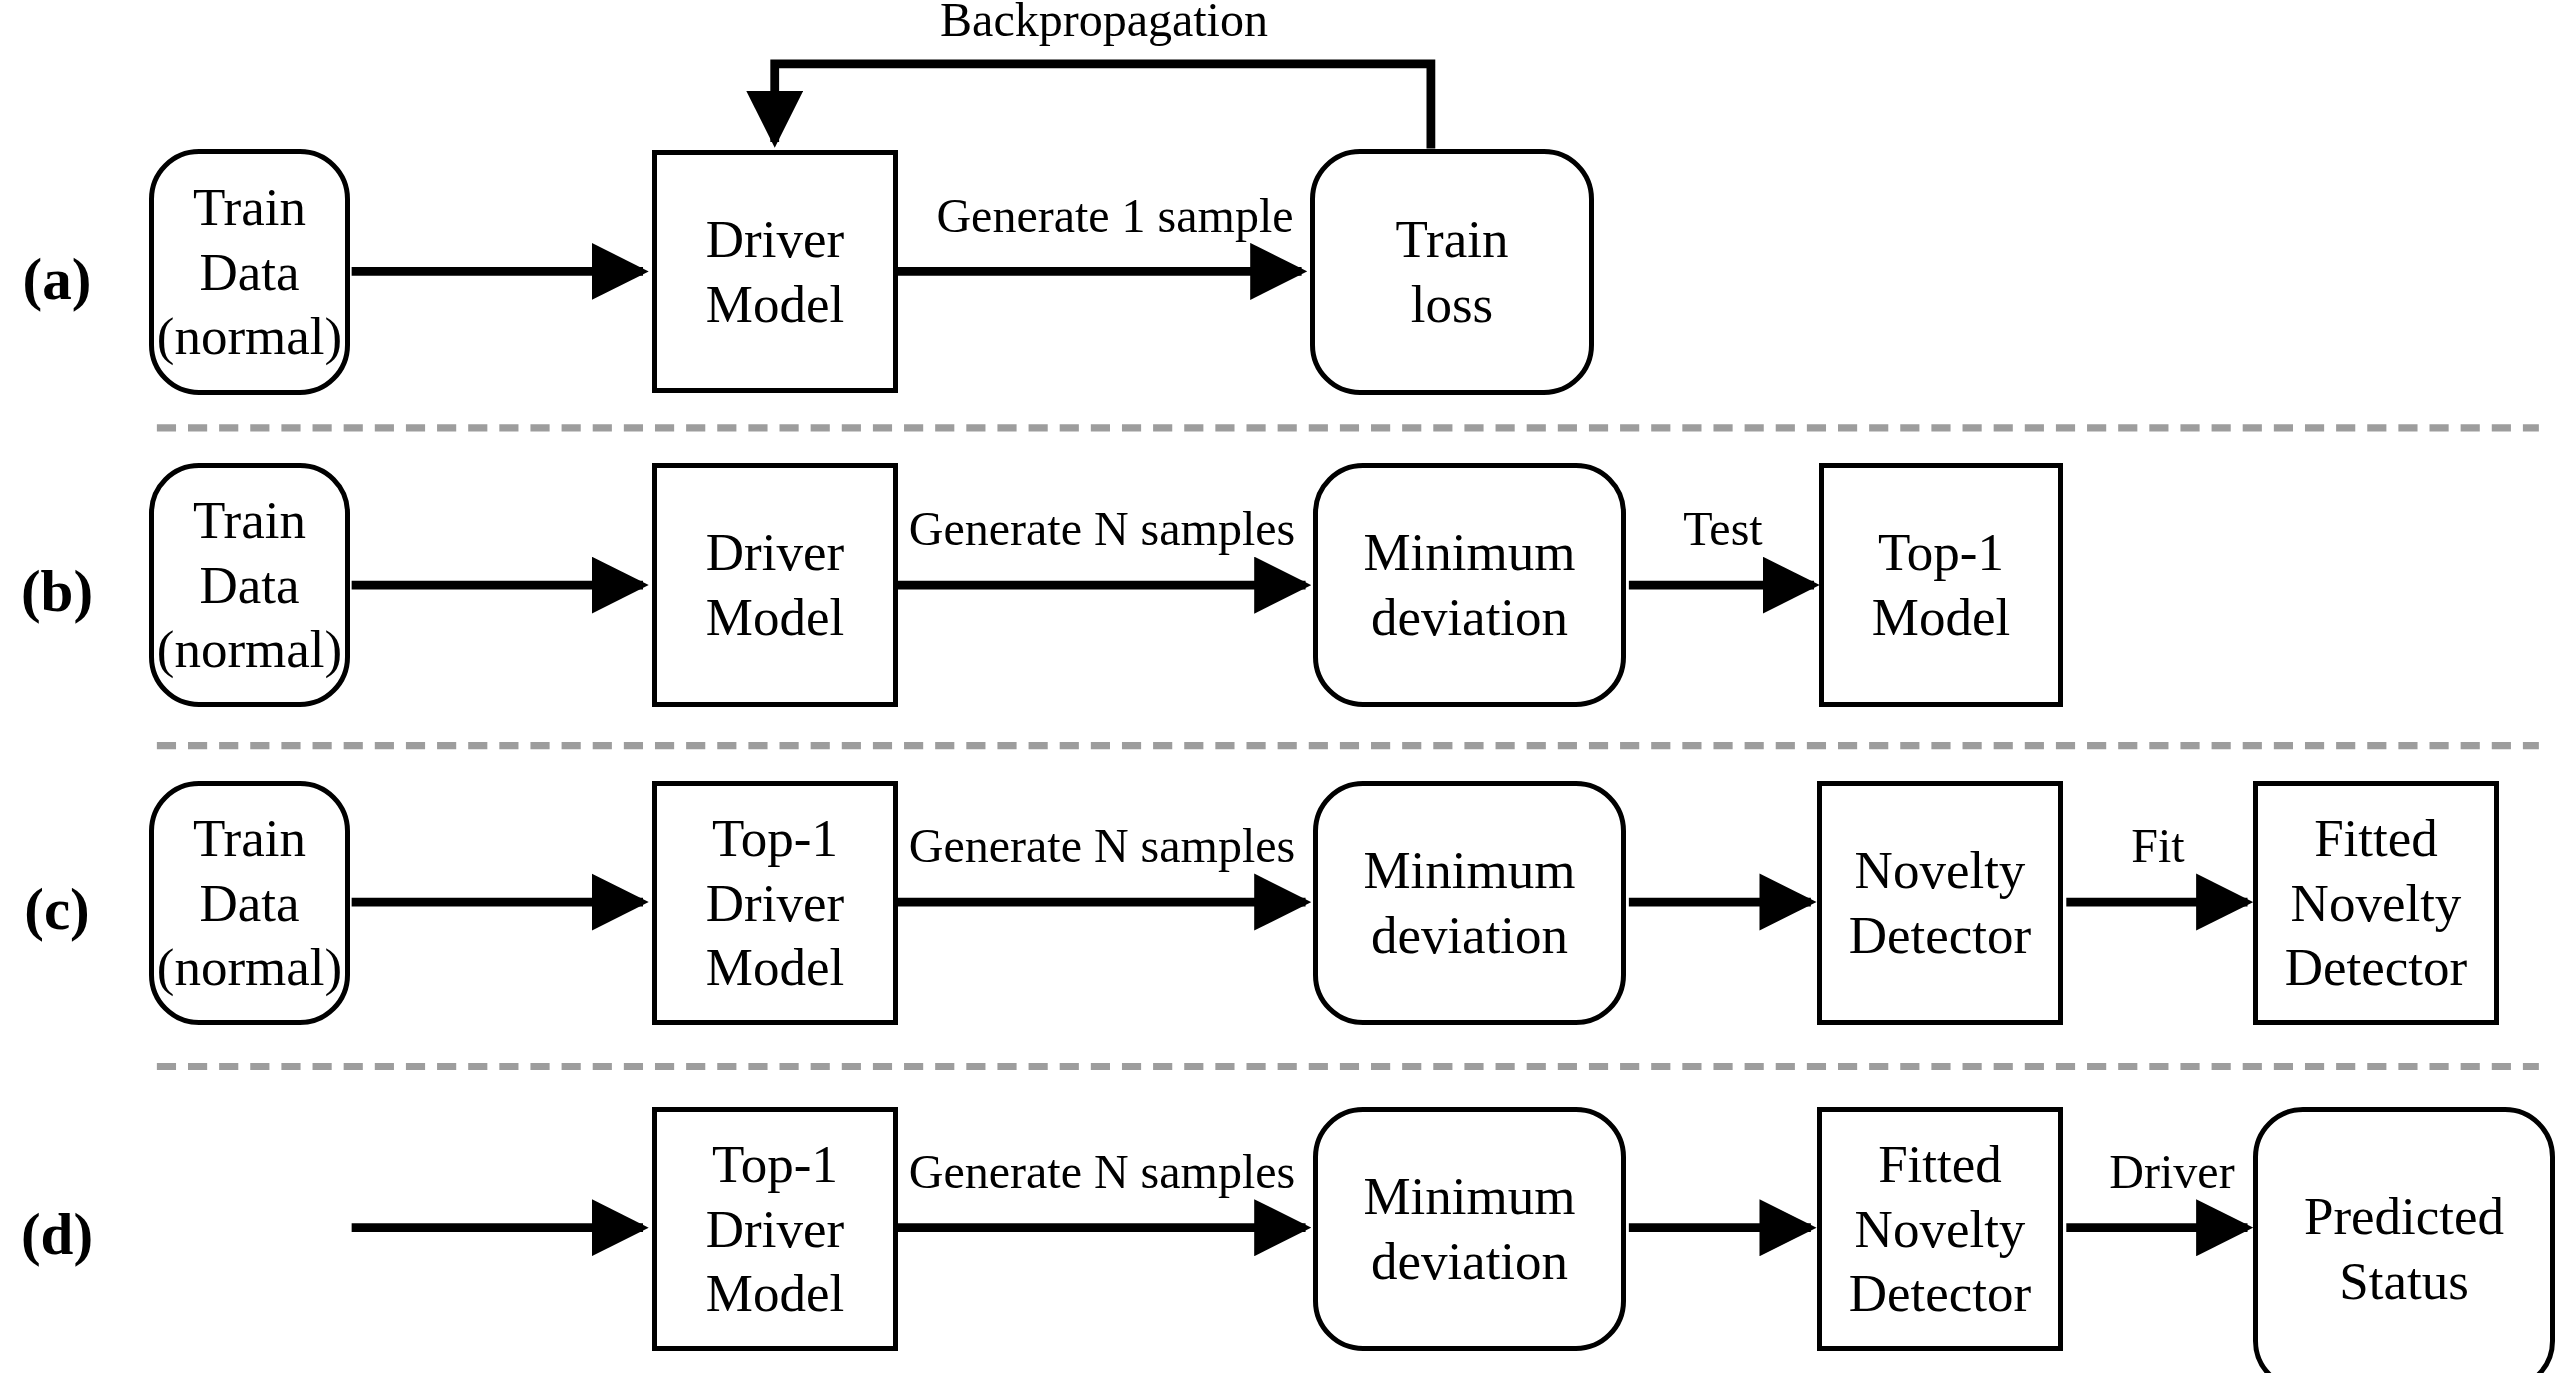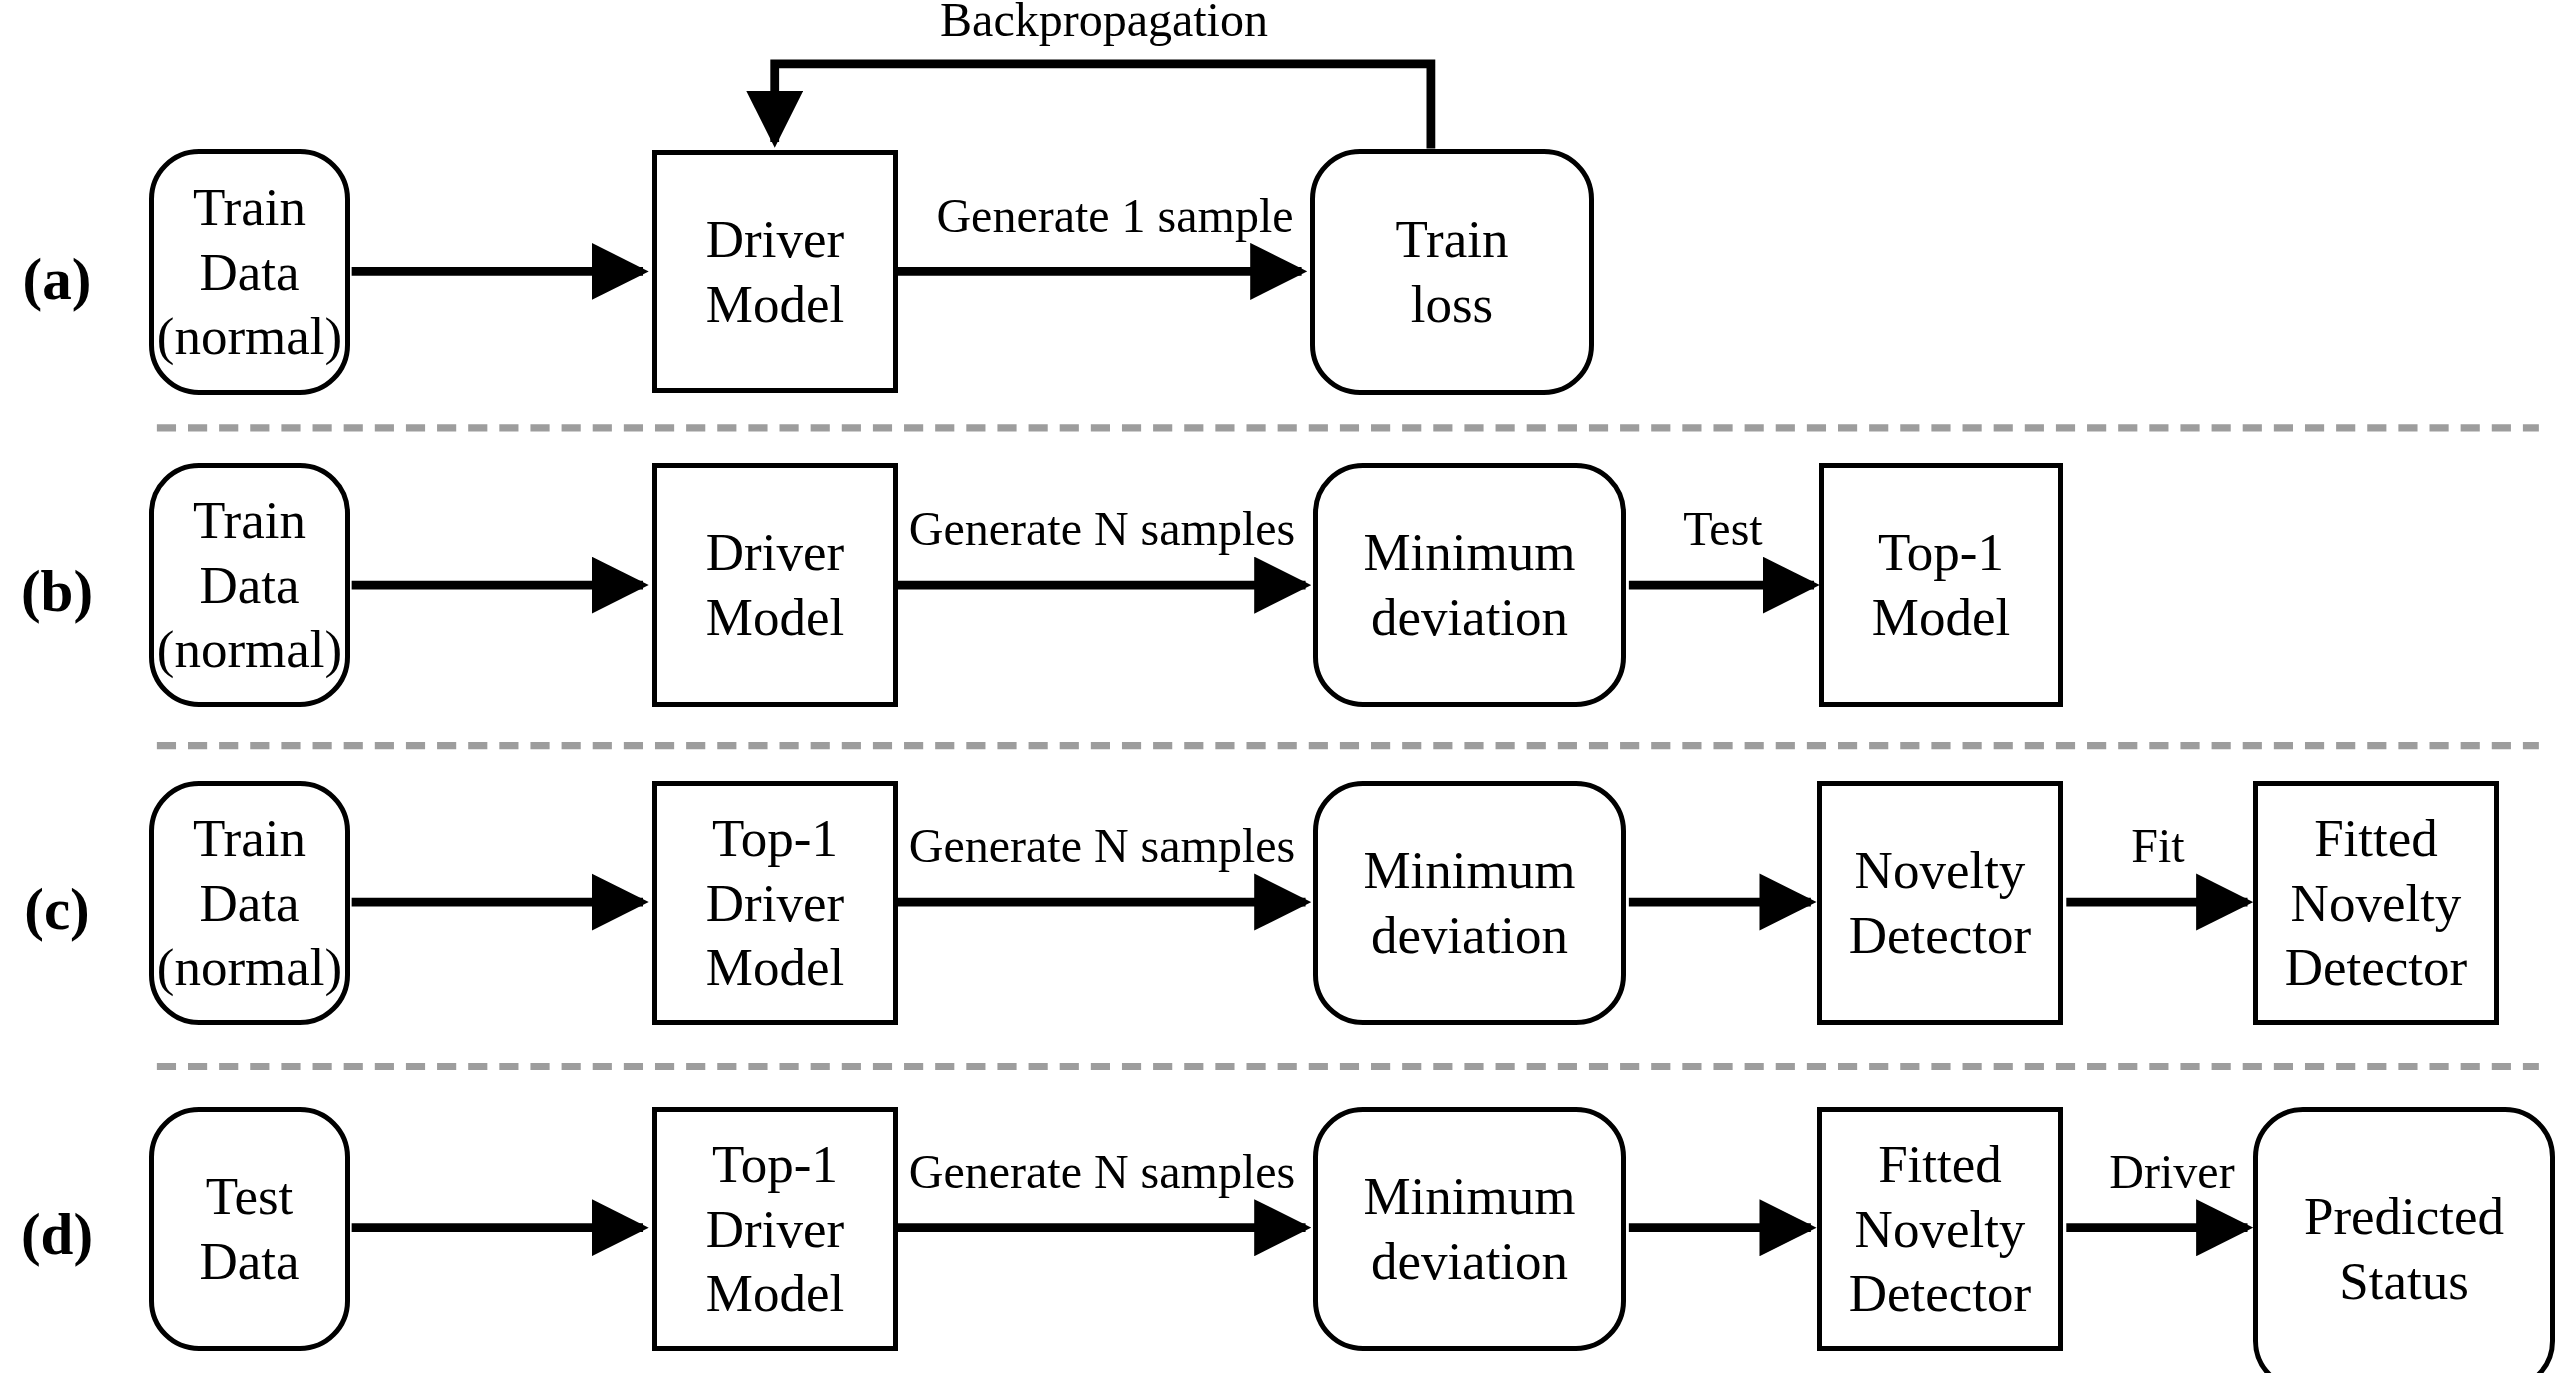--- a/index.html
+++ b/index.html
@@ -146,23 +146,20 @@
   </div>
   <div class="node" style="left:2253px;top:781px;width:246px;height:244px;">
     <span class="txt">Fitted
 Novelty
 Detector</span>
   </div>
 
   <div class="edgelabel" style="left:1102px;top:870px;">Generate N samples</div>
   <div class="edgelabel" style="left:2158px;top:870px;">Fit</div>
 
-  <div class="node round" style="left:149px;top:1107px;width:201px;height:244px;">
-    <span class="txt">Test Data</span>
-  </div>
   <div class="node" style="left:652px;top:1107px;width:246px;height:244px;">
     <span class="txt">Top-1
 Driver
 Model</span>
   </div>
   <div class="node round" style="left:1313px;top:1107px;width:313px;height:244px;">
     <span class="txt">Minimum
 deviation</span>
   </div>
   <div class="node" style="left:1817px;top:1107px;width:246px;height:244px;">

